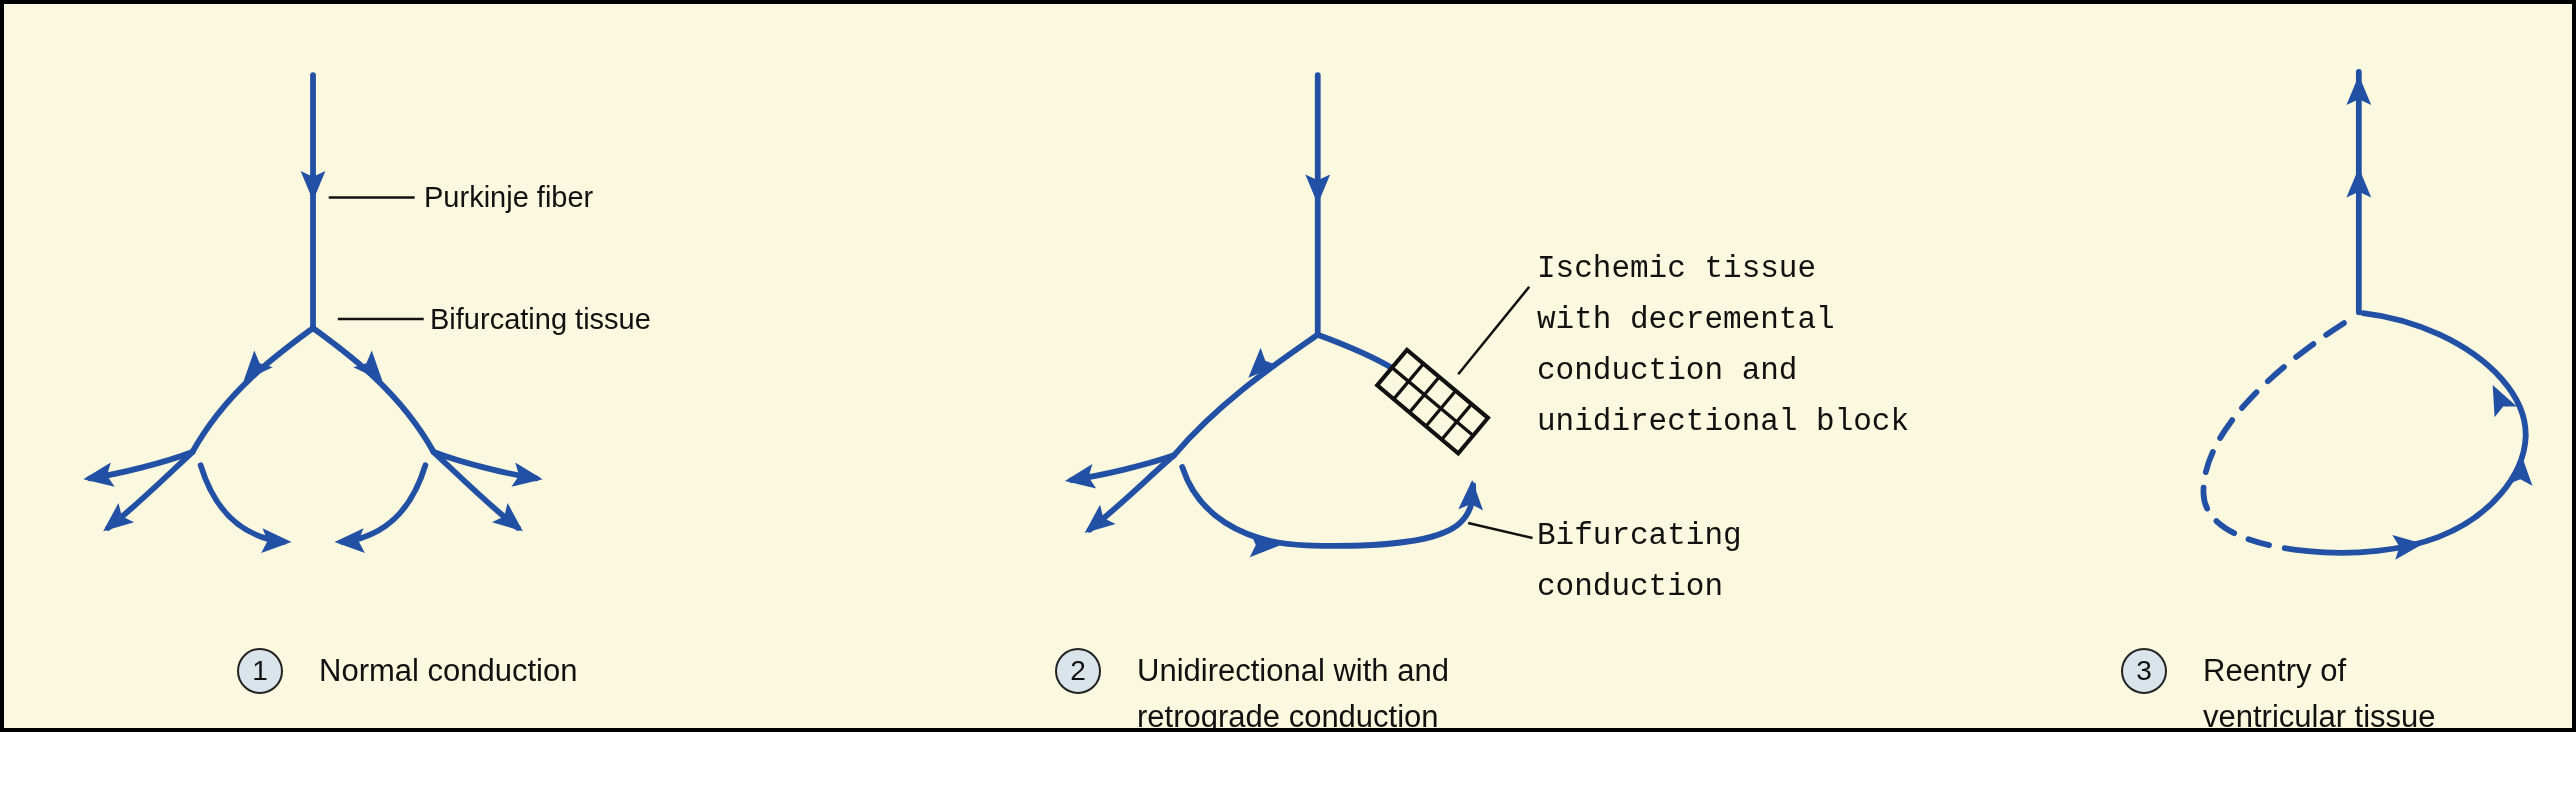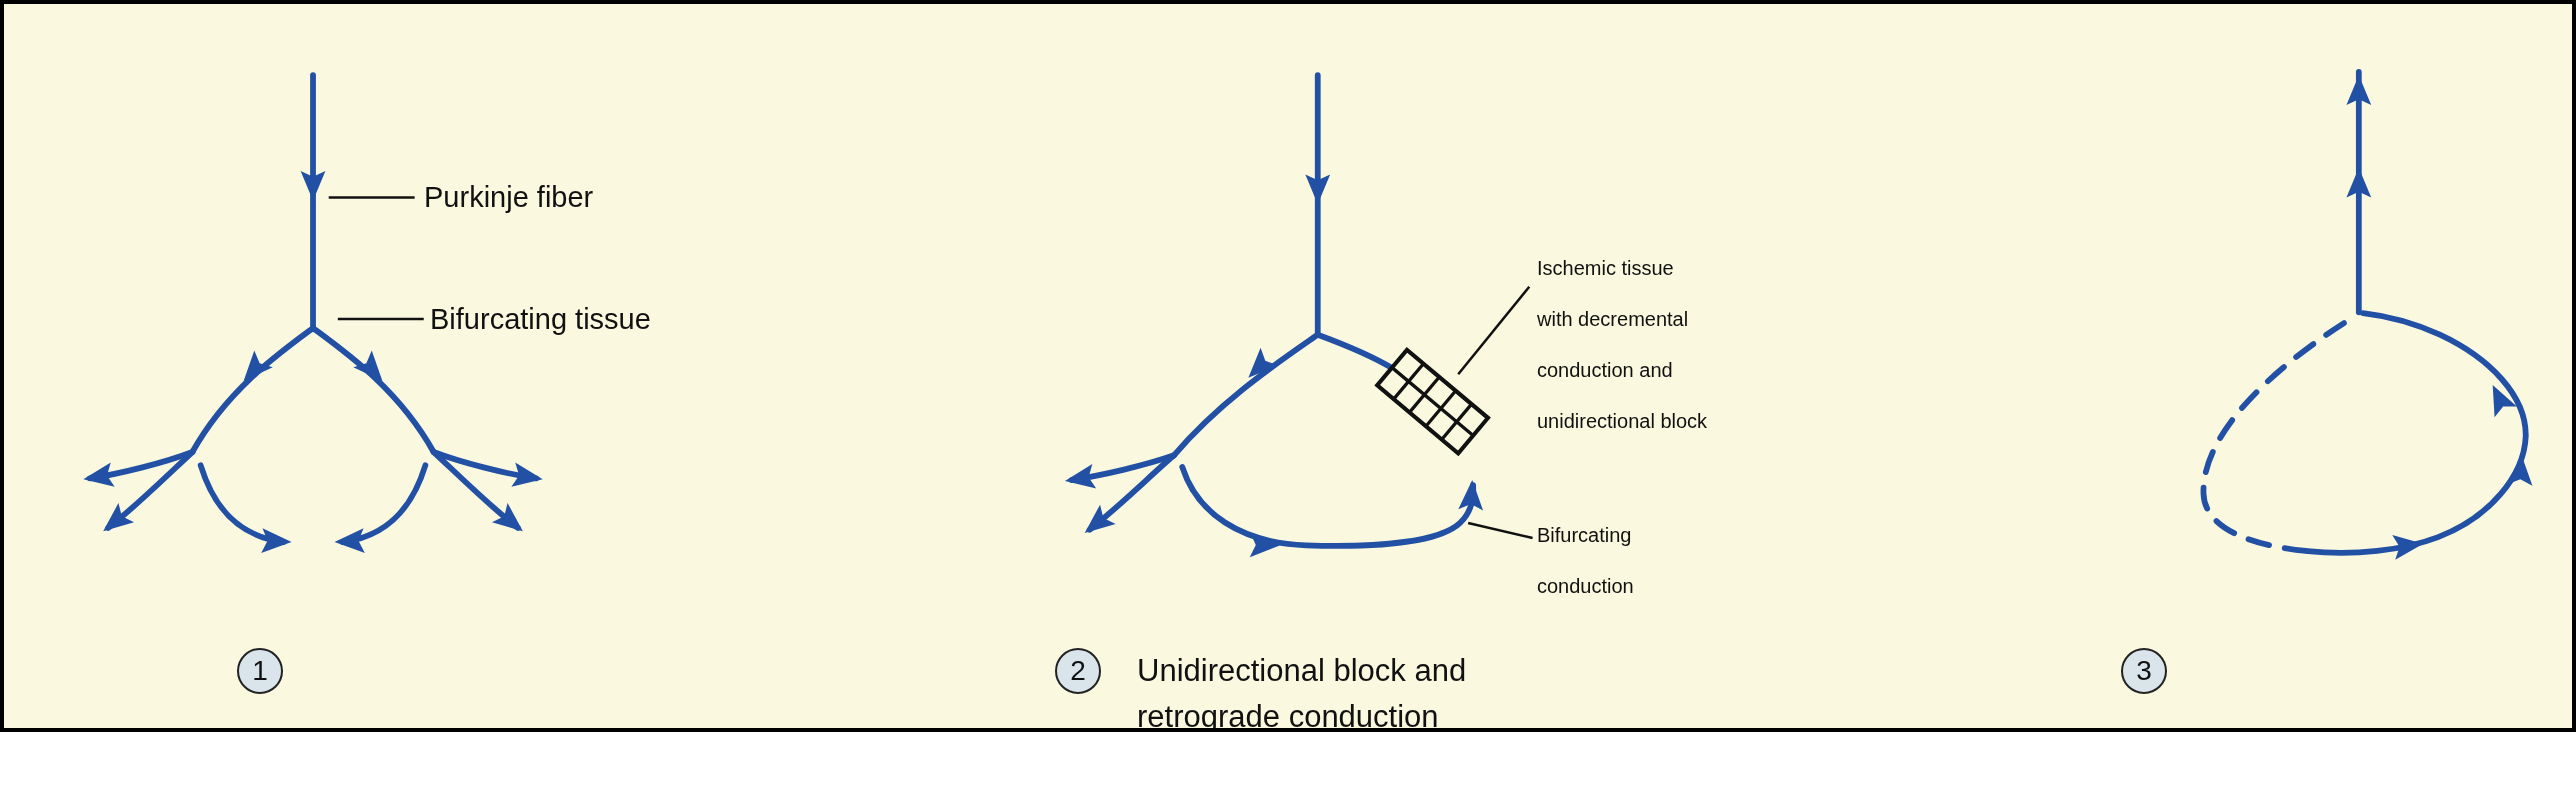--- a/index.html
+++ b/index.html
@@ -33,24 +33,25 @@
   .label {
     position: absolute;
     transform: translateY(-50%);
     font-size: 29px;
     color: var(--ink, #111111);
     white-space: pre-line;
     line-height: 36px;
   }
   .label-block {
     position: absolute;
-    font-size: 20px;
+    font-size: 31px;
     color: var(--ink, #111111);
     white-space: pre-line;
     line-height: 51px;
+    font-family: Liberation Mono, monospace;
   }
   .caption {
     position: absolute;
     display: flex;
     align-items: flex-start;
     gap: 36px;
   }
   .badge {
     width: 46px; height: 46px;
     border-radius: 50%;
@@ -145,26 +146,29 @@
 
   <div class="label-block" style="left:1533px; top:239px;">Ischemic tissue
 with decremental
 conduction and
 unidirectional block</div>
   <div class="label-block" style="left:1533px; top:506px;">Bifurcating
 conduction</div>
 
   <div class="caption" style="left:233px; top:644px;">
     <div class="badge">1</div>
+    <div class="caption-text">Normal conduction</div>
   </div>
 
   <div class="caption" style="left:1051px; top:644px;">
     <div class="badge">2</div>
-    <div class="caption-text">Unidirectional block and
+    <div class="caption-text">Unidirectional with and
 retrograde conduction</div>
   </div>
 
   <div class="caption" style="left:2117px; top:644px;">
     <div class="badge">3</div>
+    <div class="caption-text">Reentry of
+ventricular tissue</div>
   </div>
 
 </div>
 
 
 </body></html>

